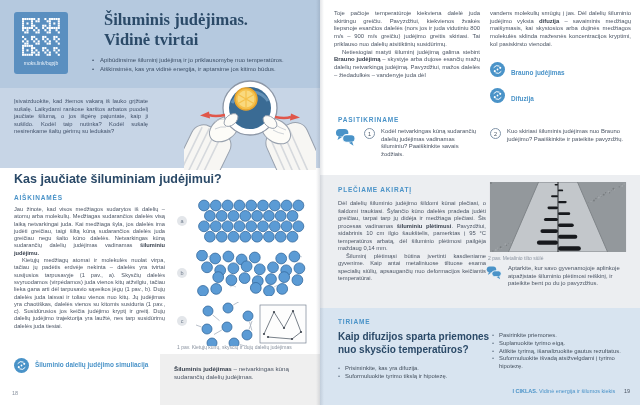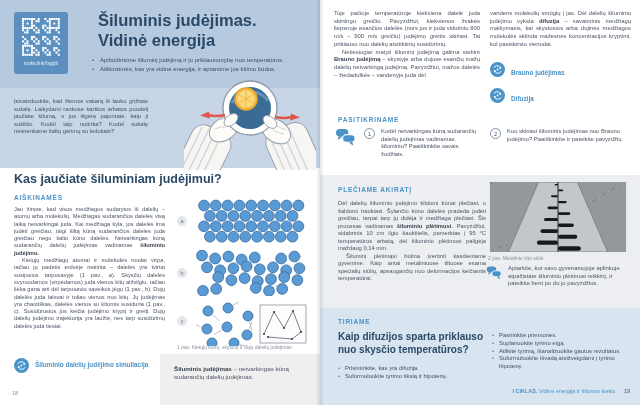--- a/index.html
+++ b/index.html
@@ -9,21 +9,21 @@
   .page-left{left:0;} .page-right{left:320px;}
   .gutter{position:absolute;left:316px;top:0;width:8px;height:405px;pointer-events:none;
           background:linear-gradient(90deg,rgba(0,0,0,0) 0%,rgba(60,70,90,.14) 50%,rgba(0,0,0,0) 100%);}
 
   
   .lp-header{position:absolute;left:0;top:0;width:320px;height:88px;background:#b5c9df;}
   .lp-band{position:absolute;left:0;top:88px;width:320px;height:80px;background:#c7d5e6;}
   .qr-tile{position:absolute;left:14px;top:12px;width:54px;height:62px;background:#5a8fc0;border-radius:3px;}
   .qr-pattern{position:absolute;left:8px;top:6px;width:38px;height:38px;}
   .qr-caption{position:absolute;left:0;top:48px;width:54px;text-align:center;font-size:5px;color:#eaf2fa;}
-  .lp-title{position:absolute;left:98px;top:10px;font-size:16.5px;line-height:20px;font-weight:bold;color:#2b4a68;}
+  .lp-title{position:absolute;left:104px;top:10px;font-size:16.5px;line-height:20px;font-weight:bold;color:#2b4a68;font-family:Liberation Serif, serif;}
   .lp-objectives{position:absolute;left:92px;top:56px;width:226px;}
   .obj-row{position:relative;padding-left:8px;font-size:6px;line-height:9px;color:#3d4f66;}
   .obj-row::before{content:"•";position:absolute;left:0;top:0;color:#3d4f66;}
   .lp-intro{position:absolute;left:14px;top:98px;width:134px;font-size:5.8px;line-height:7.6px;color:#42526b;text-align:justify;}
   .cup-illustration{position:absolute;left:184px;top:72px;width:132px;height:98px;}
 
   .lp-h2{position:absolute;left:14px;top:172px;font-size:12.5px;font-weight:bold;color:#2b4a68;}
   .sec-label{font-size:6.5px;font-weight:bold;letter-spacing:.8px;color:#4a93c8;}
   .lp-label{position:absolute;left:14px;top:194px;}
   .lp-text{position:absolute;left:14px;top:206px;width:151px;font-size:5.7px;line-height:7.3px;text-align:justify;}
@@ -212,21 +212,21 @@
             <rect x="7" y="16" width="0.92" height="0.92" fill="#fff"></rect>
             <rect x="11" y="16" width="0.92" height="0.92" fill="#fff"></rect>
             <rect x="12" y="16" width="0.92" height="0.92" fill="#fff"></rect>
             <rect x="16" y="16" width="0.92" height="0.92" fill="#fff"></rect>
           </svg></div>
       <div class="qr-caption">moks.link/bqpjb</div>
     </div>
 
     <div class="lp-title">
       <div>Šiluminis judėjimas.</div>
-      <div>Vidinė energija</div>
+      <div>Vidinė tvirtai</div>
     </div>
 
     <div class="lp-objectives">
       <div class="obj-row"><span>Apibūdinsime šiluminį judėjimą ir jo priklausomybę nuo temperatūros.</span></div>
       <div class="obj-row"><span>Aiškinsimės, kas yra vidinė energija, ir aptarsime jos kitimo būdus.</span></div>
     </div>
 
     <div class="lp-intro">Įsivaizduokite, kad žiemos vakarą iš lauko grįžtate sušalę. Laikydami rankose karštos arbatos puodelį jaučiate šilumą, o jos išgėrę pajuntate, kaip ji sušildo. Kodėl taip nutinka? Kodėl sušalę nesirenkame šaltų gėrimų su ledukais?</div>
     <div class="cup-illustration">
   <svg viewBox="0 0 132 98" width="132" height="98">
@@ -571,21 +571,21 @@
     <path d="M4,9.5 L2.6,13.6 L7.4,10.4 Z" fill="#4a93c8"></path>
     <rect x="8" y="8" width="13" height="8" rx="4" fill="#4a93c8" stroke="#fff" stroke-width="1.1"></rect>
     <path d="M18,15.5 L19.4,19.6 L14.6,16.4 Z" fill="#4a93c8"></path>
   </svg></span>
         <span class="discuss-text">Aptarkite, kur savo gyvenamojoje aplinkoje atpažįstate šiluminio plėtimosi reiškinį, ir pateikite bent po du jo pavyzdžius.</span>
       </div>
     </div>
 
     <div class="research-sec">
       <div class="research-label sec-label">TIRIAME</div>
-      <div class="research-heading">Kaip difuzijos sparta priklauso nuo skysčio temperatūros?</div>
+      <div class="research-heading">Kaip difuzijos sparta priemones nuo skysčio temperatūros?</div>
       <div class="research-left">
         <div class="bullet-row">Prisiminkite, kas yra difuzija.</div>
         <div class="bullet-row">Suformuluokite tyrimo tikslą ir hipotezę.</div>
       </div>
       <div class="research-right">
         <div class="bullet-row">Pasirinkite priemones.</div>
         <div class="bullet-row">Suplanuokite tyrimo eigą.</div>
         <div class="bullet-row">Atlikite tyrimą, išanalizuokite gautus rezultatus.</div>
         <div class="bullet-row">Suformuluokite išvadą atsižvelgdami į tyrimo hipotezę.</div>
       </div>

